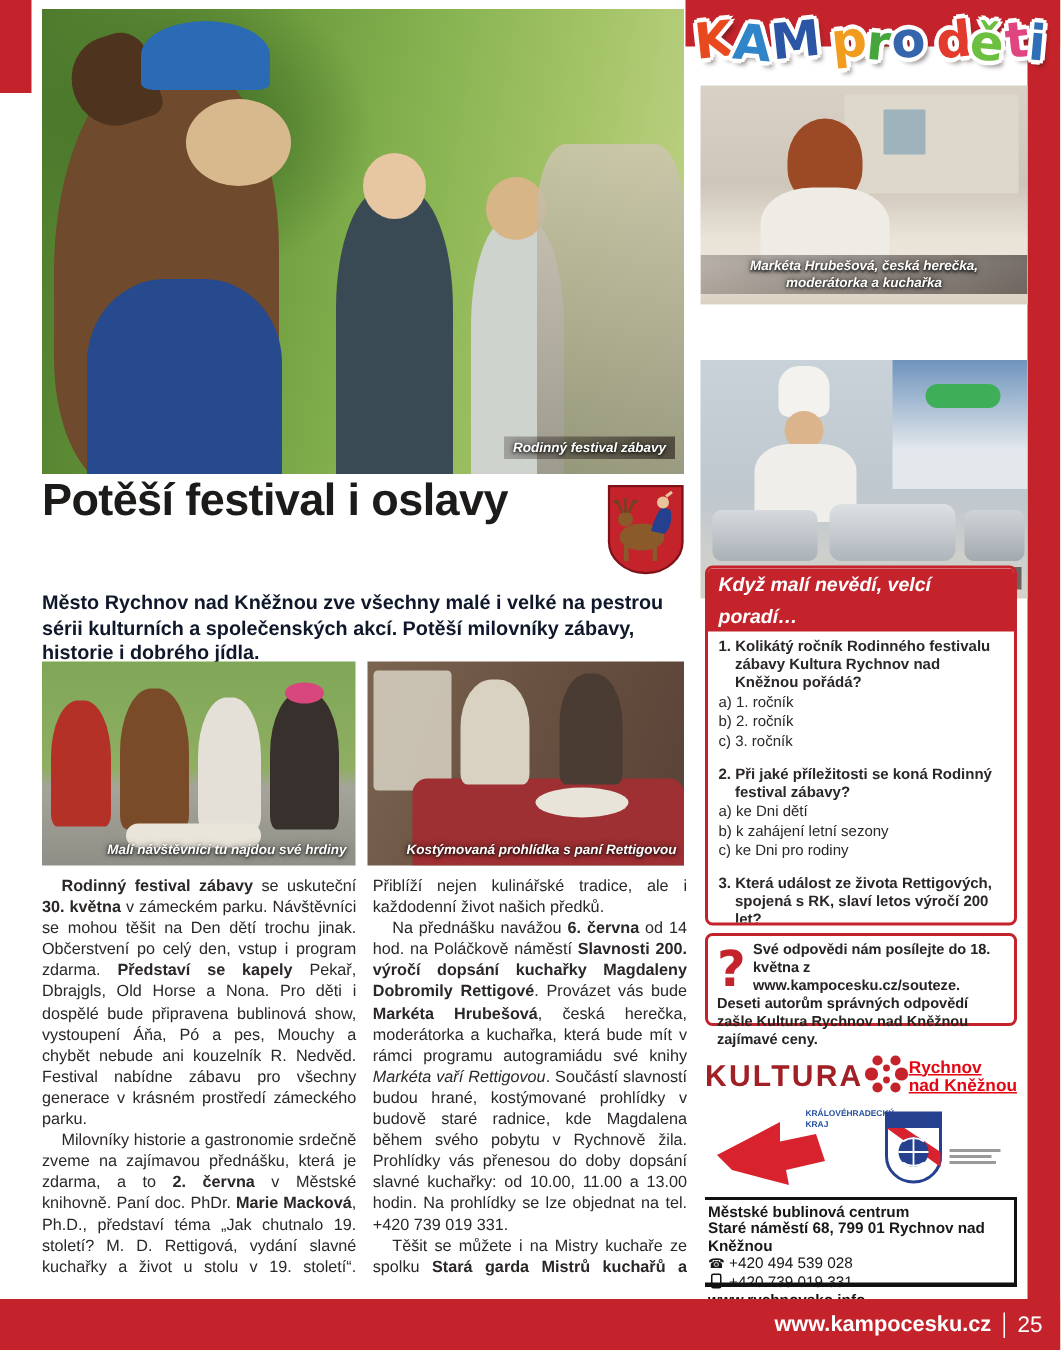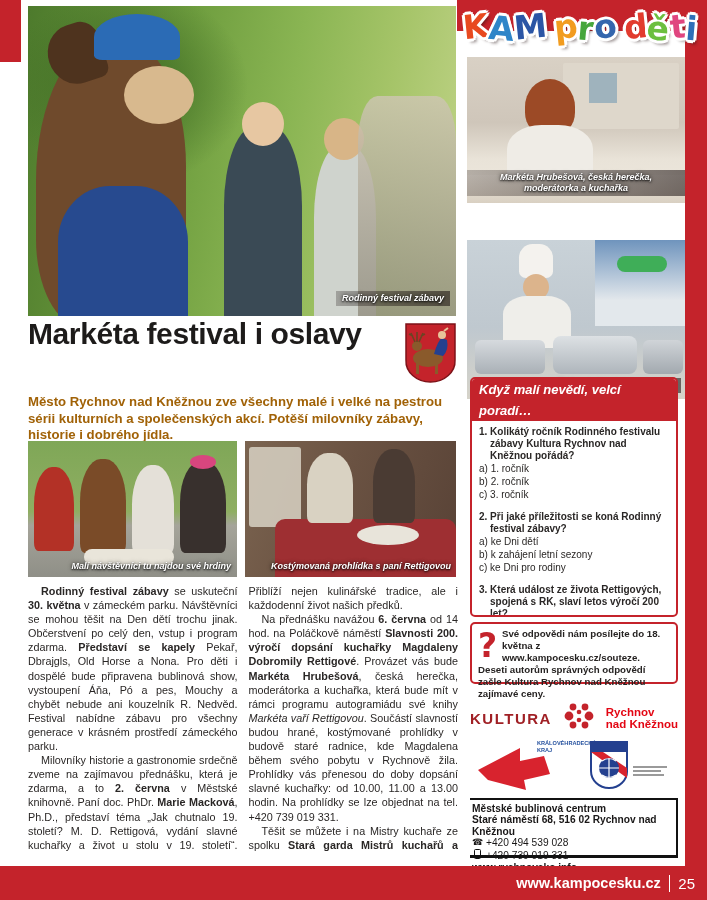--- a/index.html
+++ b/index.html
@@ -37,21 +37,21 @@
      background:linear-gradient(180deg,#c9d2d8 0%,#bfc8cf 55%,#d6d3c9 100%);margin-top:23px;}
   .mid-photo-a{left:28px;top:441px;width:209px;height:136px;
      background:linear-gradient(180deg,#7fa757 0%,#8fae62 52%,#a5a49a 62%,#8f8f87 100%);}
   .mid-photo-b{left:245px;top:441px;width:211px;height:136px;
      background:linear-gradient(110deg,#7b6450 0%,#6a5242 45%,#584236 100%);}
 
   
   .headline{left:28px;top:316px;width:380px;font-size:30px;line-height:35px;font-weight:bold;
      color:#1d1b1a;letter-spacing:-0.4px;}
   .coat{left:404px;top:322px;width:53px;height:62px;}
-  .lead{left:28px;top:394px;width:432px;font-size:13.2px;line-height:16.5px;font-weight:bold;color:#a16207;}
+  .lead{left:28px;top:394px;width:432px;font-size:13.2px;line-height:16.5px;font-weight:bold;color:#0f172a;}
 
   
   .cols{left:28px;top:584px;width:430px;height:281px;overflow:hidden;
      column-count:2;column-gap:11px;
      font-size:10.8px;line-height:14.1px;text-align:justify;color:#2a2726;}
   .cols p{margin:0;text-indent:13px;}
   .cols .b{font-weight:bold;}
   .cols .i{font-style:italic;}
 
   
@@ -66,22 +66,22 @@
 
   
   .note{left:470px;top:622px;width:208px;height:62px;border:2.5px solid #c4232b;border-radius:5px;
      background:#fff;box-sizing:border-box;padding:4px 6px 0 6px;font-size:9.7px;line-height:12px;
      font-weight:bold;color:#262322;}
   .qmark{float:left;color:#c4232b;font-size:33px;line-height:36px;font-weight:bold;width:24px;
      font-family:"DejaVu Sans",sans-serif;}
 
   
   .logos-row{left:470px;top:700px;width:208px;height:36px;display:flex;align-items:center;justify-content:space-between;}
-  .kultura{font-weight:bold;font-size:15px;letter-spacing:1.5px;color:#a02025;text-align:center;}
-  .rychnov{font-weight:bold;font-size:11.5px;line-height:12.5px;color:#e30613;}
+  .kultura{font-weight:bold;font-size:20px;letter-spacing:1.5px;color:#a02025;text-align:center;}
+  .rychnov{font-weight:bold;font-size:11.5px;line-height:12.5px;color:#e30613;text-decoration:underline;}
   .logos-row2{left:470px;top:740px;width:208px;height:52px;}
   .khk-text{position:absolute;left:67px;top:0;font-size:5.6px;font-weight:bold;color:#24509e;line-height:6.5px;}
   .akc-lines{position:absolute;left:163px;top:26px;}
   .akc-lines div{height:2px;background:#9a9a9a;margin-bottom:2px;}
 
   
   .contact{left:470px;top:798px;width:208px;height:60px;box-sizing:border-box;
      border-top:2px solid #111;border-right:2.5px solid #111;border-bottom:3px solid #111;
      padding:3px 4px 0 2px;font-size:10.2px;line-height:11.4px;color:#191717;}
   .contact .b{font-weight:bold;}
@@ -115,21 +115,21 @@
     <div class="ph" style="left:30px;top:180px;width:130px;height:140px;background:#274a8f;border-radius:40% 40% 0 0;"></div>
     <div class="ph" style="left:196px;top:120px;width:78px;height:200px;background:#3a4a55;border-radius:40% 40% 0 0;"></div>
     <div class="ph" style="left:214px;top:96px;width:42px;height:44px;background:#e7c7a2;border-radius:50%;"></div>
     <div class="ph" style="left:286px;top:140px;width:62px;height:180px;background:#cfd3cd;border-radius:40% 40% 0 0;"></div>
     <div class="ph" style="left:296px;top:112px;width:40px;height:42px;background:#d8b587;border-radius:50%;"></div>
     <div class="ph" style="left:330px;top:90px;width:98px;height:230px;background:linear-gradient(180deg,#cfc6b4,#8e8a7c);opacity:.8;border-radius:20% 20% 0 0;"></div>
     <div class="caption cap-strip" style="right:6px;bottom:10px;">Rodinný festival zábavy</div>
   </div>
 
   <div class="abs headline">
-    <div>Markéta festival i oslavy</div>
+    <div>Potěší festival i oslavy</div>
   </div>
   <div class="abs coat">
     <svg width="53" height="62" viewBox="0 0 53 62">
       <path d="M2,2 h49 v36 a24.5,21 0 0 1 -24.5,22 a24.5,21 0 0 1 -24.5,-22 z" fill="#c4232b" stroke="#7e1218" stroke-width="1.5"></path>
       <ellipse cx="24" cy="36" rx="15" ry="9" fill="#8a5a2b"></ellipse>
       <rect x="12" y="40" width="3" height="12" fill="#8a5a2b"></rect>
       <rect x="31" y="40" width="3" height="12" fill="#8a5a2b"></rect>
       <circle cx="13" cy="24" r="5" fill="#8a5a2b"></circle>
       <path d="M11,20 l-4,-9 M13,20 l0,-10 M15,20 l4,-9 M9,14 l-4,-2 M17,14 l4,-2" stroke="#6b4423" stroke-width="1.6" fill="none"></path>
       <path d="M30,32 q4,-14 8,-16 l5,2 q2,10 -4,16 z" fill="#24408f"></path>
@@ -247,21 +247,21 @@
     </span>
     <span class="akc-lines">
       <div style="width:34px;"></div>
         <div style="width:28px;"></div>
         <div style="width:31px;"></div>
     </span>
   </div>
 
   <div class="abs contact">
     <div class="b">Městské bublinová centrum</div>
-    <div class="b">Staré náměstí 68, 516 02 Rychnov nad Kněžnou</div>
+    <div class="b">Staré náměstí 68, 799 01 Rychnov nad Kněžnou</div>
     <div class="c-line">
       <span class="c-ico">☎</span>
       <span>+420 494 539 028</span>
     </div>
     <div class="c-line">
       <span class="c-ico"><span class="mob"></span></span>
       <span>+420 739 019 331</span>
     </div>
     <div class="b">www.rychnovsko.info</div>
   </div>

